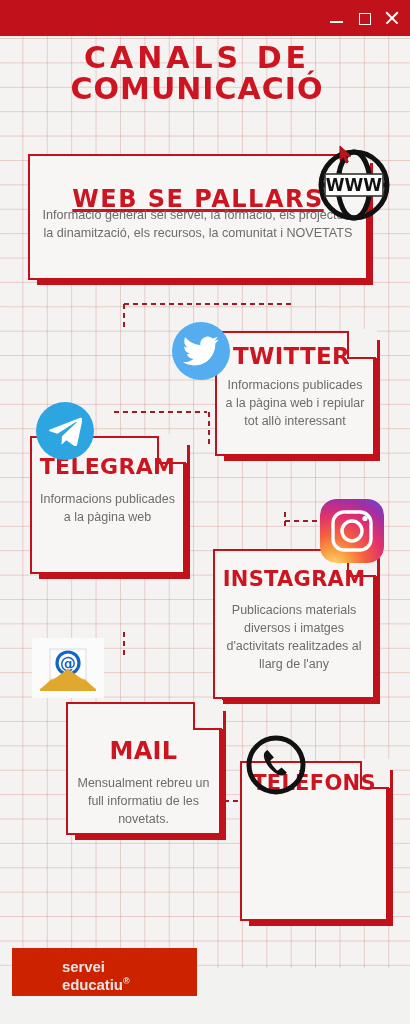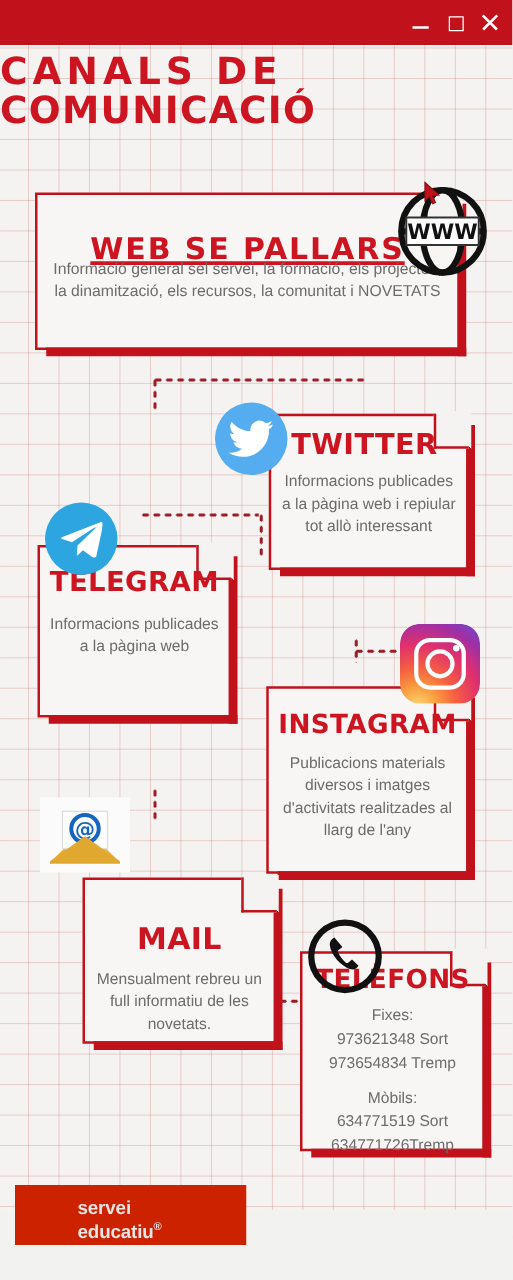--- a/index.html
+++ b/index.html
@@ -44,21 +44,21 @@
     background-position:-2px 2px;
     overflow:hidden;
   }
   .poster::after{
     content:"";position:absolute;left:0;right:0;bottom:0;height:28px;
     background:#f2f2f0;
   }
 
   
   .heading{
-    position:absolute;left:0;top:7px;width:394px;text-align:left;
+    position:absolute;left:0;top:7px;width:394px;text-align:center;
     color:#cc1520;font-weight:900;line-height:1.02;
     font-size:31px;letter-spacing:1.2px;
     font-family:"DejaVu Sans", sans-serif;
     z-index:5;
   }
   .heading .l1{display:block;letter-spacing:4px;font-size:30px;}
   .heading .l2{display:block;letter-spacing:1px;font-size:30px;}
 
   
   .card{
@@ -258,29 +258,20 @@
       <span class="fold"></span>
       <div class="card-title">MAIL</div>
       <div class="card-body">Mensualment rebreu un full informatiu de les novetats.</div>
     </div>
 
     <div class="card" id="card-tel">
       <span class="shadow-r"></span>
       <span class="shadow-b"></span>
       <span class="fold"></span>
       <div class="card-title">TELÈFONS</div>
-      <div class="card-body">
-        <div>Fixes:</div>
-        <div>973621348 Sort</div>
-        <div>973654834 Tremp</div>
-        <span class="gap"></span>
-        <div>Mòbils:</div>
-        <div>634771519 Sort</div>
-        <div>634771726Tremp</div>
-      </div>
     </div>
 
     <div class="icon" id="icon-www">
       <svg width="82" height="82" viewBox="0 0 82 82">
         <circle cx="41" cy="41" r="33" fill="none" stroke="#111" stroke-width="5"></circle>
         <ellipse cx="41" cy="41" rx="16" ry="33" fill="none" stroke="#111" stroke-width="5"></ellipse>
         <line x1="8" y1="41" x2="74" y2="41" stroke="#111" stroke-width="5"></line>
         <rect x="12" y="30" width="58" height="22" fill="#fff" stroke="#333" stroke-width="1.6"></rect>
         <text x="41" y="47" text-anchor="middle" font-family="DejaVu Sans, sans-serif" font-size="17" font-weight="900" fill="#111">WWW</text>
       </svg>

